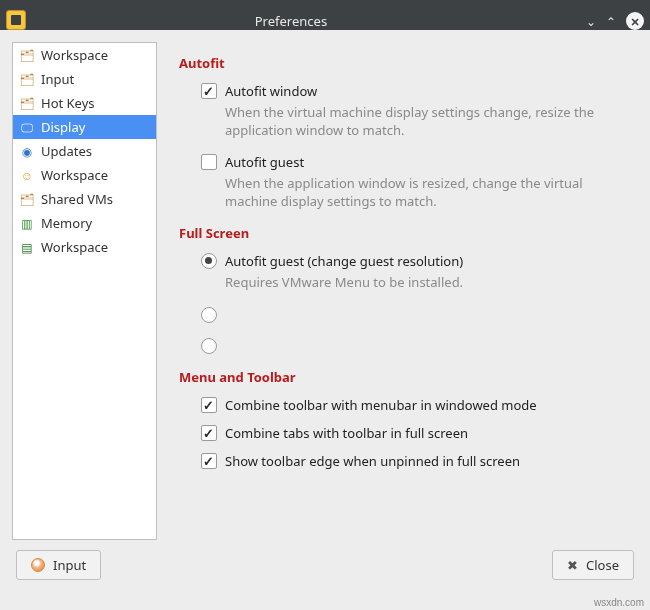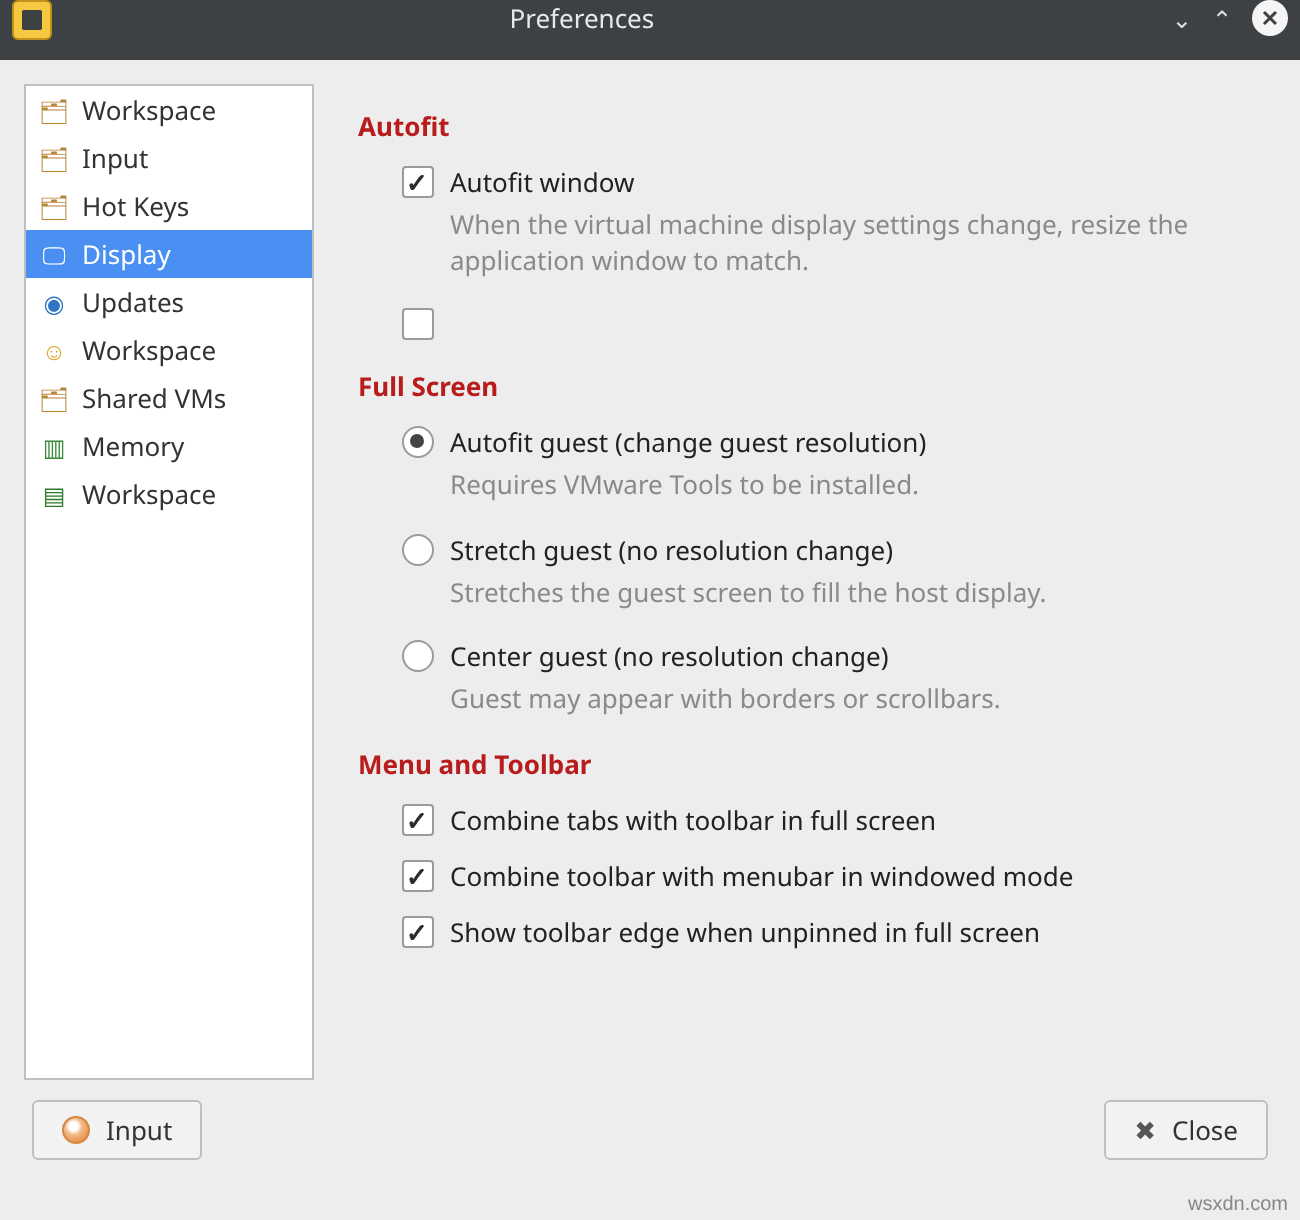--- a/index.html
+++ b/index.html
@@ -12,21 +12,21 @@
     background: #ededed;
     color: #2b2b2b;
   }
 
   
   .titlebar {
     height: 30px;
     background: #3d4144;
     color: #f0f0f0;
     display: flex;
-    align-items: flex-start;
+    align-items: flex-end;
     padding: 0 6px;
   }
   .titlebar .app-icon {
     width: 20px; height: 20px;
     background: #f5c842;
     border: 1px solid #c58f1a;
     border-radius: 3px;
     display: flex;
     align-items: center;
     justify-content: center;
@@ -279,61 +279,57 @@
     <div class="option option-gap">
       <div class="control checkbox checked"></div>
       <div class="opt-body">
         <div class="opt-label">Autofit window</div>
         <div class="opt-desc">When the virtual machine display settings change, resize the application window to match.</div>
       </div>
     </div>
 
     <div class="option option-gap">
       <div class="control checkbox"></div>
+      <div class="opt-body">
+        <div class="opt-label">Autofit guest</div>
+        <div class="opt-desc">When the application window is resized, change the virtual machine display settings to match.</div>
+      </div>
     </div>
 
     <div class="section-title">Full Screen</div>
 
     <div class="option option-gap">
       <div class="control radio checked"></div>
       <div class="opt-body">
         <div class="opt-label">Autofit guest (change guest resolution)</div>
-        <div class="opt-desc">Requires VMware Tools to be installed.</div>
+        <div class="opt-desc">Requires VMware Menu to be installed.</div>
       </div>
     </div>
 
     <div class="option option-gap">
       <div class="control radio"></div>
-      <div class="opt-body">
-        <div class="opt-label">Stretch guest (no resolution change)</div>
-        <div class="opt-desc">Stretches the guest screen to fill the host display.</div>
-      </div>
     </div>
 
     <div class="option option-gap">
       <div class="control radio"></div>
-      <div class="opt-body">
-        <div class="opt-label">Center guest (no resolution change)</div>
-        <div class="opt-desc">Guest may appear with borders or scrollbars.</div>
-      </div>
     </div>
 
     <div class="section-title">Menu and Toolbar</div>
 
     <div class="option" style="margin-bottom:10px;">
       <div class="control checkbox checked"></div>
       <div class="opt-body">
-        <div class="opt-label">Combine tabs with toolbar in full screen</div>
+        <div class="opt-label">Combine toolbar with menubar in windowed mode</div>
       </div>
     </div>
 
     <div class="option" style="margin-bottom:10px;">
       <div class="control checkbox checked"></div>
       <div class="opt-body">
-        <div class="opt-label">Combine toolbar with menubar in windowed mode</div>
+        <div class="opt-label">Combine tabs with toolbar in full screen</div>
       </div>
     </div>
 
     <div class="option" style="">
       <div class="control checkbox checked"></div>
       <div class="opt-body">
         <div class="opt-label">Show toolbar edge when unpinned in full screen</div>
       </div>
     </div>
 

